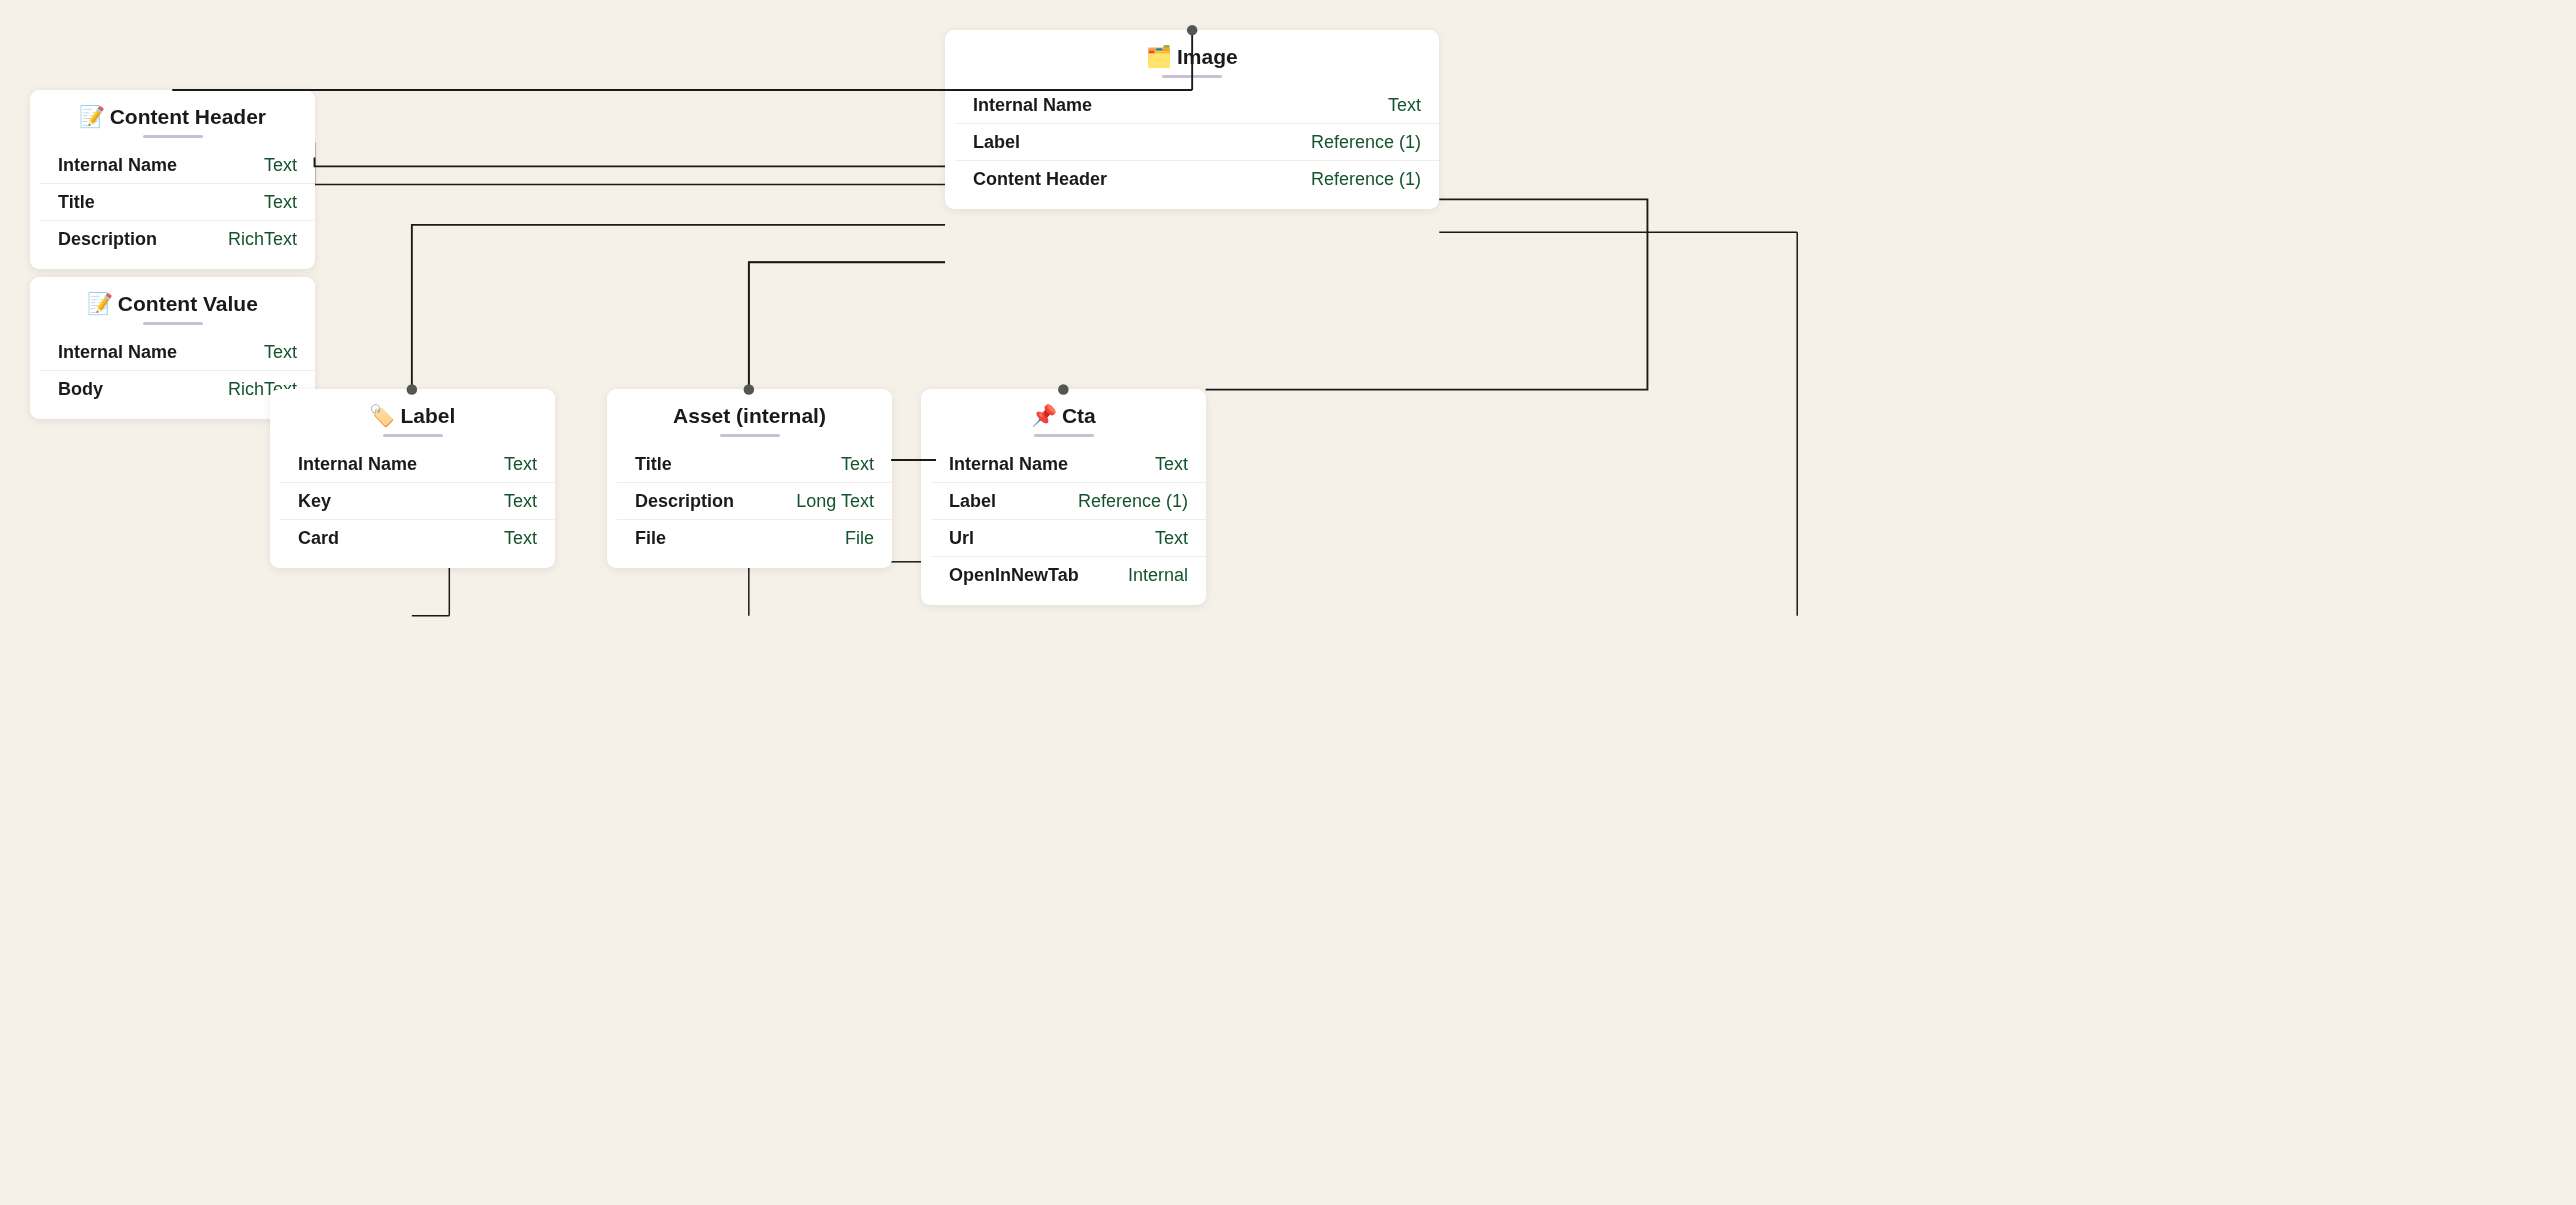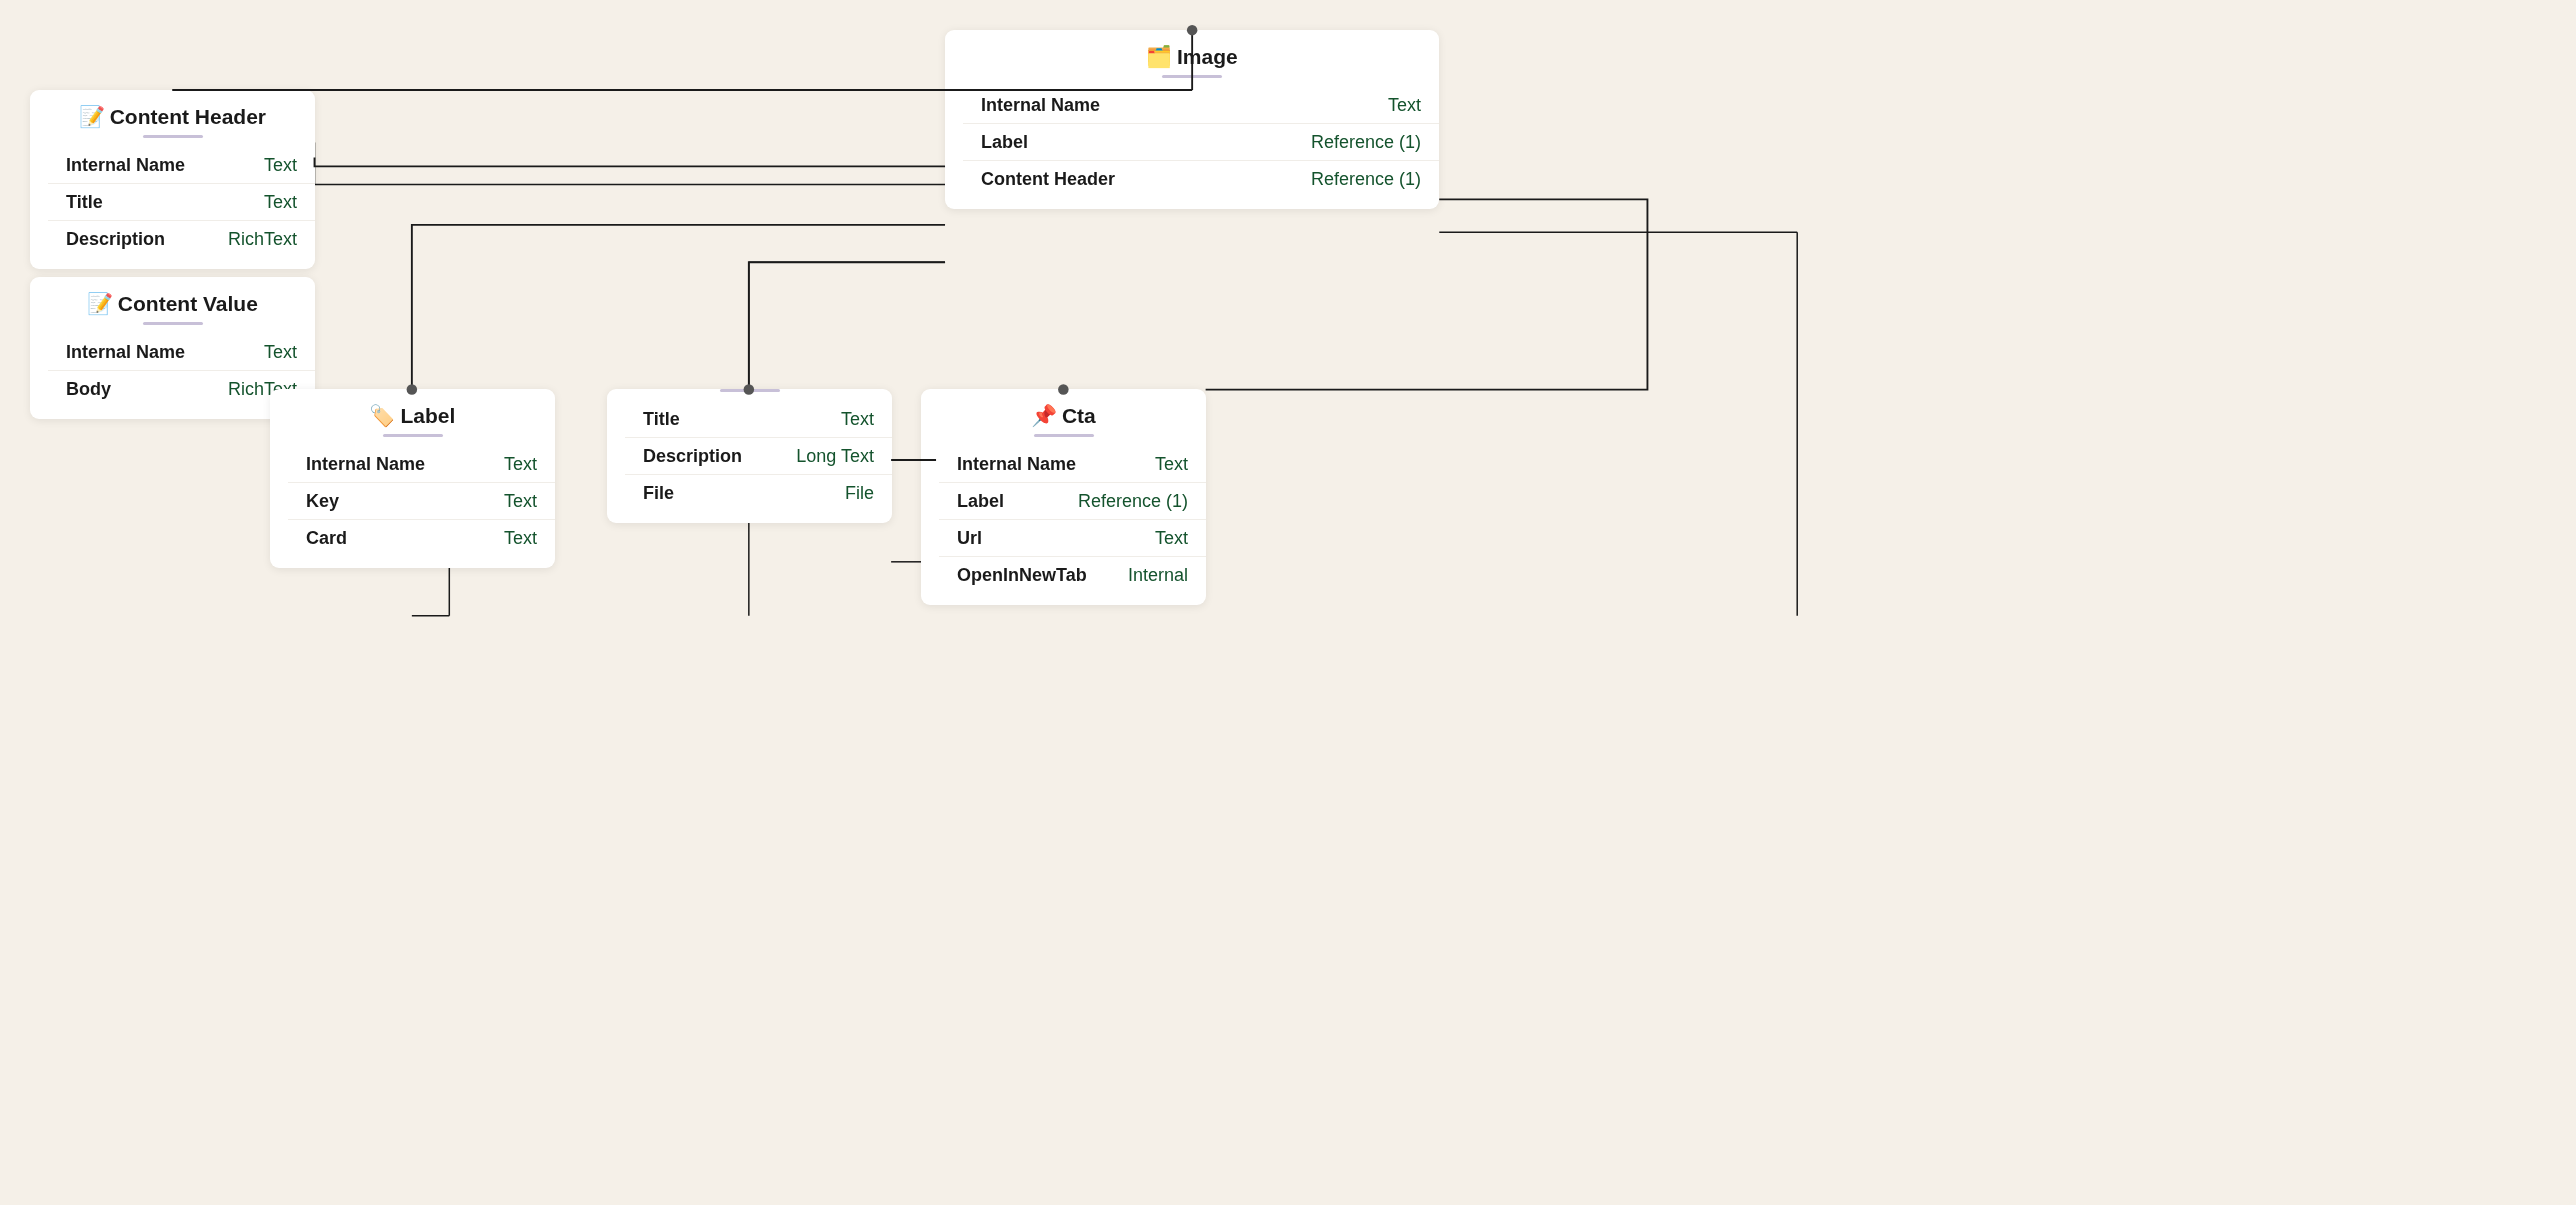--- a/index.html
+++ b/index.html
@@ -51,21 +51,21 @@
 
     .node-header-bar {
       height: 3px;
       width: 60px;
       background: #c8c0d8;
       border-radius: 1.5px;
       margin: 0 auto 0 auto;
     }
 
     .node-fields {
-      padding: 9px 0 12px 18px;
+      padding: 9px 0 12px 10px;
     }
 
     .node-field {
       display: flex;
       justify-content: space-between;
       align-items: center;
       padding: 7.5px 18px;
       font-size: 18px;
       border-top: 0.7px solid #f0ede8;
     }
@@ -184,20 +184,23 @@
         <span class="field-type">Text</span>
       </div>
       <div class="node-field">
         <span class="field-name">Card</span>
         <span class="field-type">Text</span>
       </div>
     </div>
   </div>
 
   <div class="node" style="left: 607px; top: 389px; width: 285px;">
+    <div class="node-header">
+      <span>Asset (internal)</span>
+    </div>
     <div class="node-header-bar"></div>
     <div class="node-fields">
       <div class="node-field">
         <span class="field-name">Title</span>
         <span class="field-type">Text</span>
       </div>
       <div class="node-field">
         <span class="field-name">Description</span>
         <span class="field-type">Long Text</span>
       </div>

